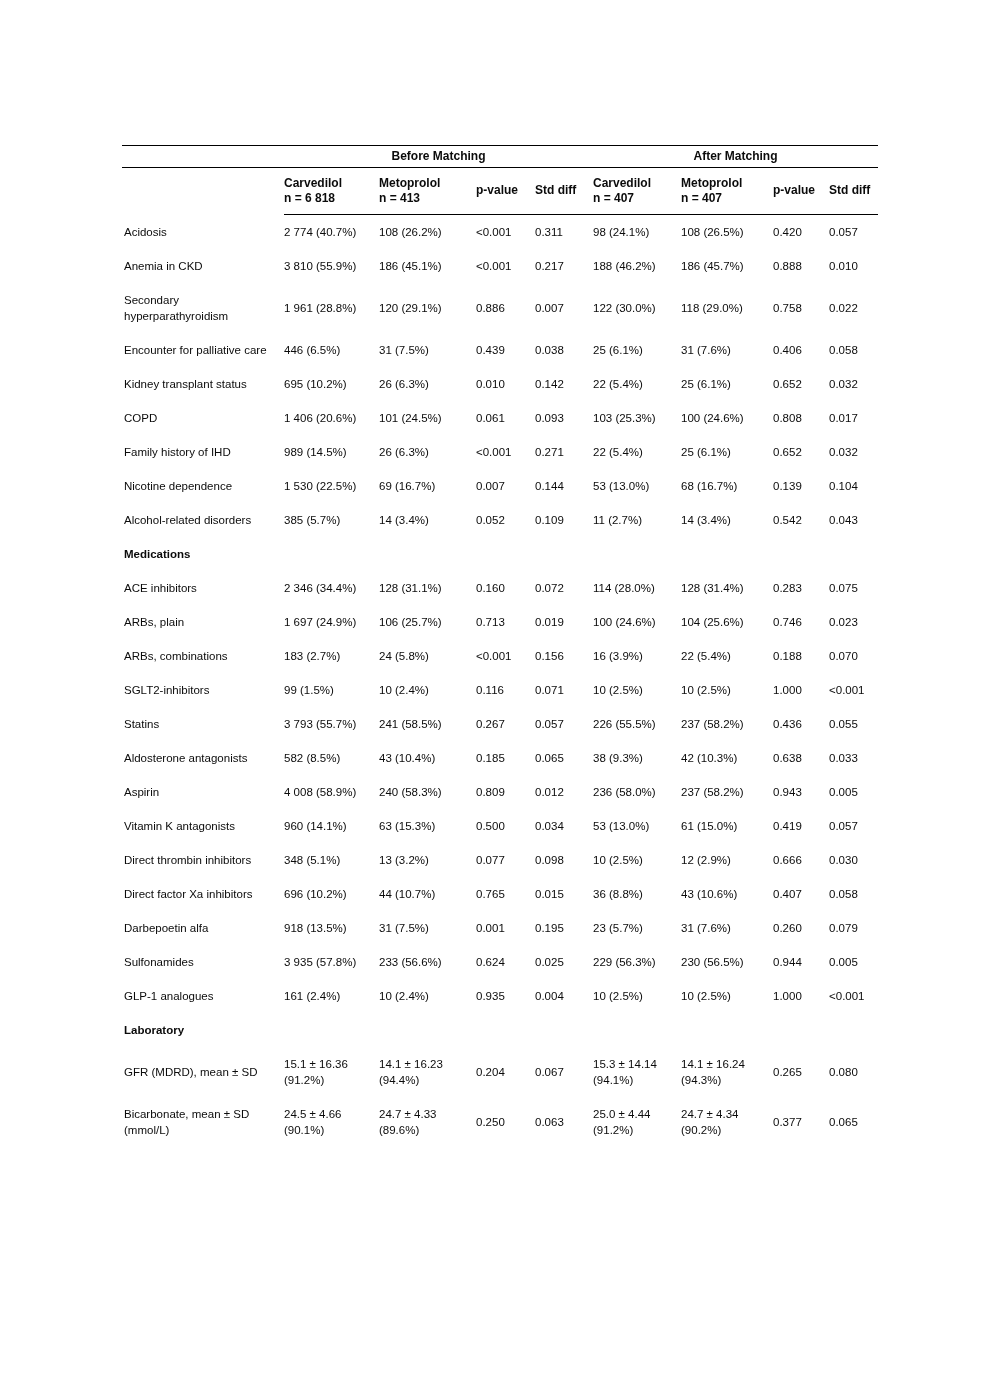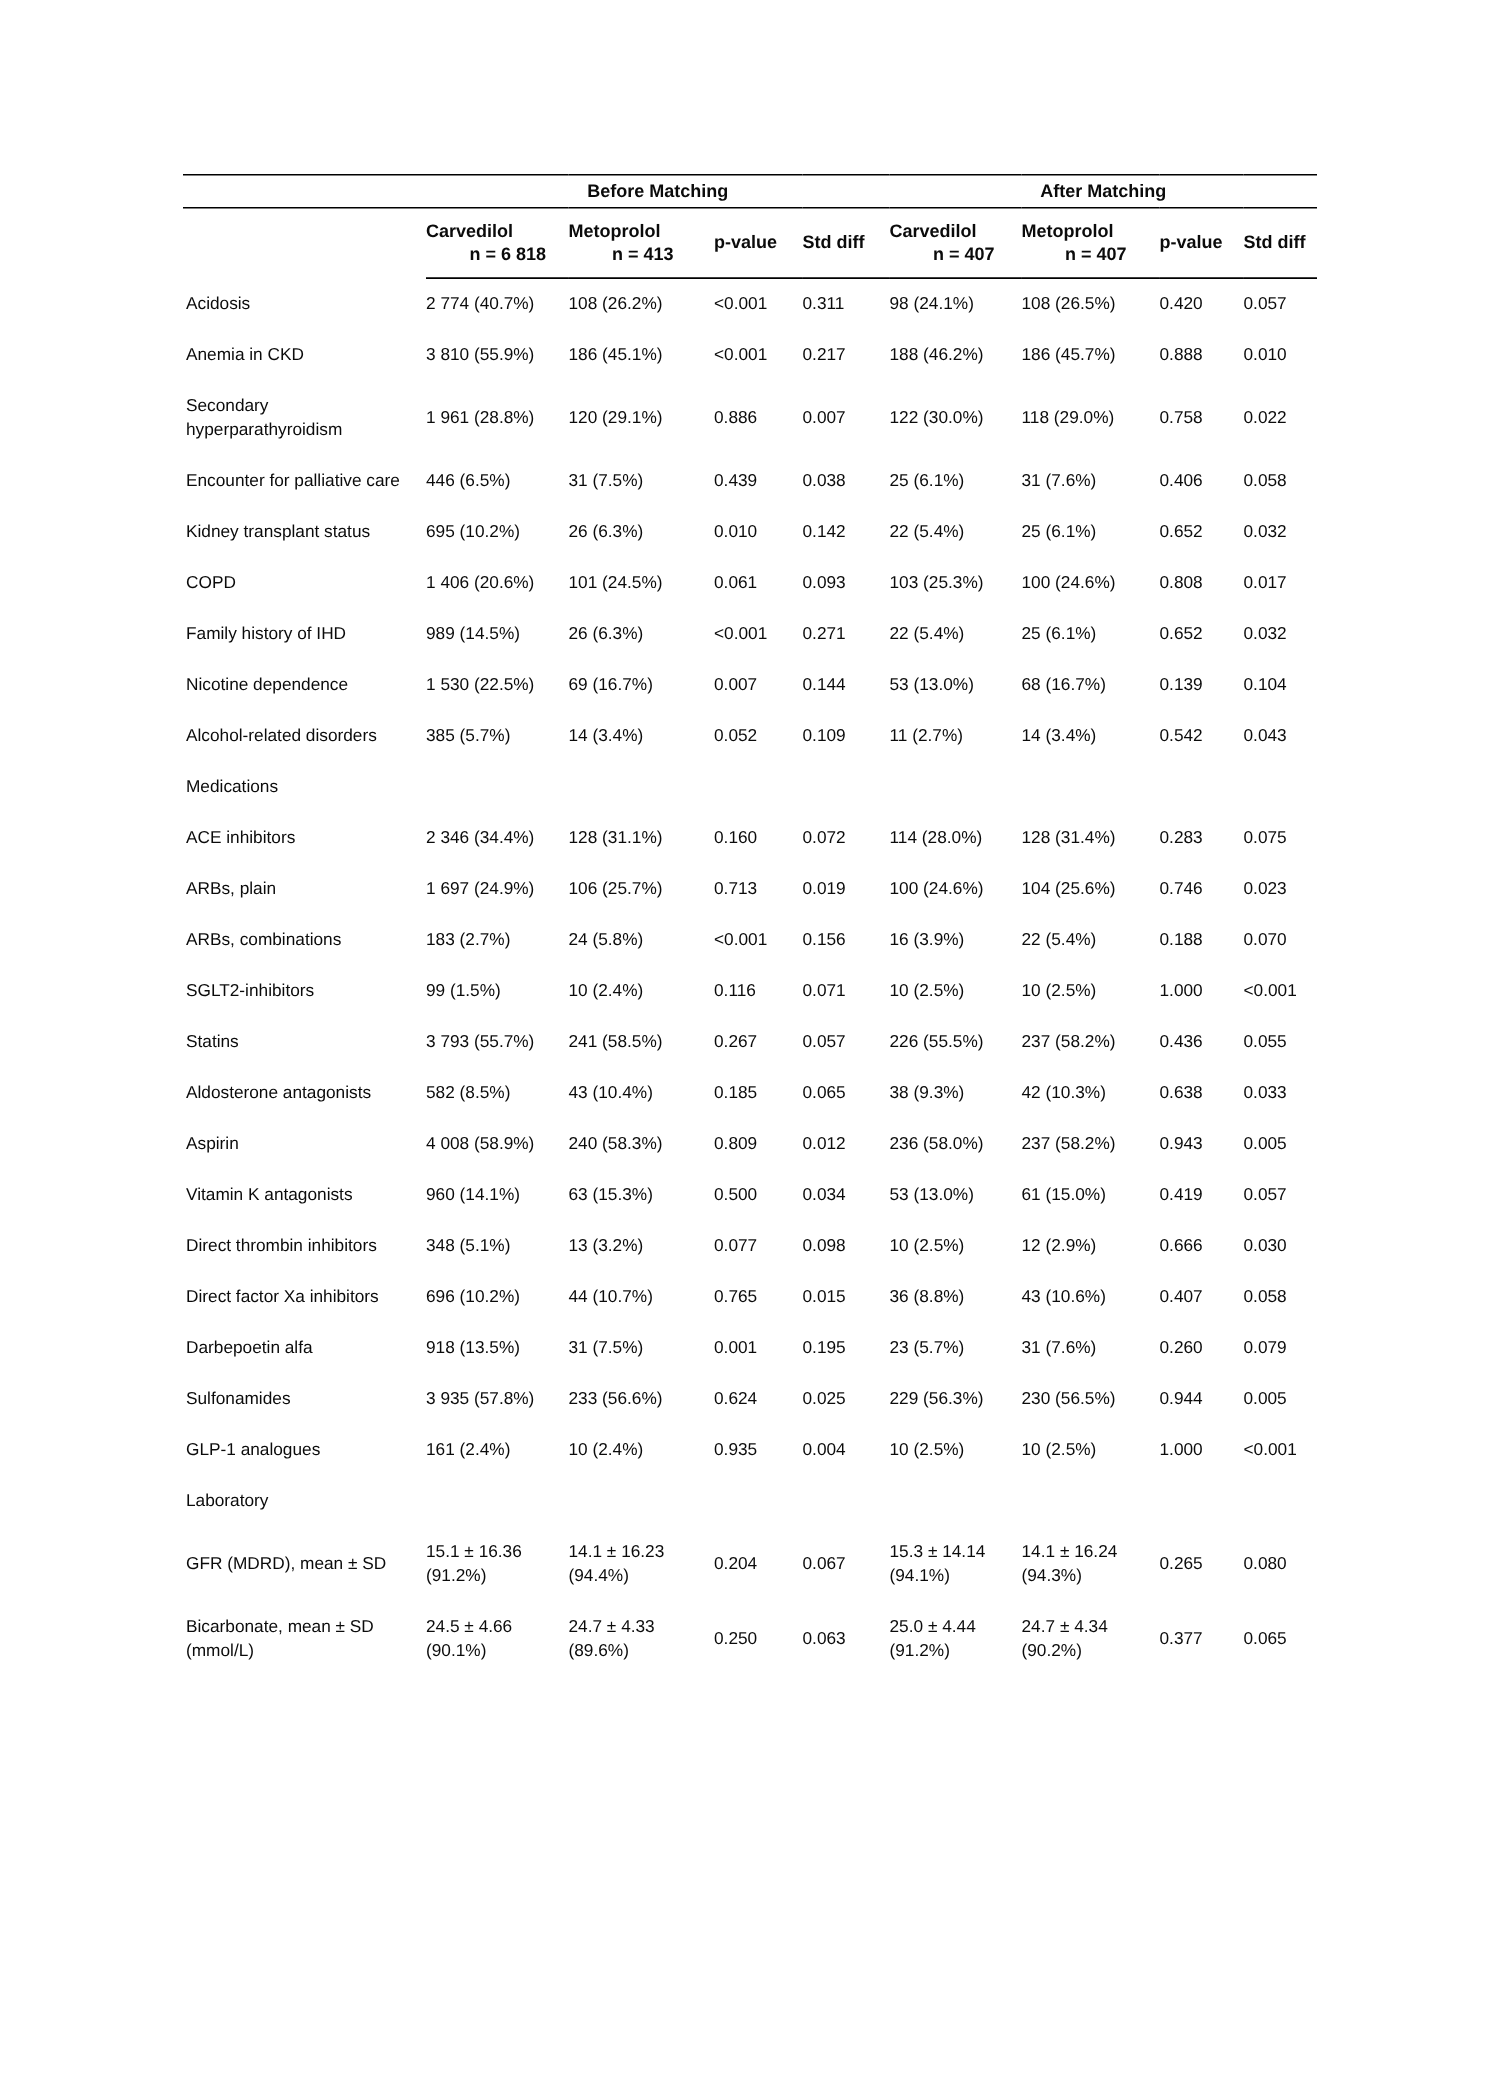--- a/index.html
+++ b/index.html
@@ -12,21 +12,21 @@
   .page {
     position: relative;
     width: 991px;
     height: 1396px;
     background: #ffffff;
     overflow: hidden;
   }
   table.baseline {
     position: absolute;
     left: 122px;
-    top: 116px;
+    top: 145px;
     width: 756px;
     border-collapse: collapse;
     table-layout: fixed;
     border-top: 1.5px solid #000;
     font-size: 11.5px;
   }
   table.baseline col.c-stub { width: 162px; }
   table.baseline col.c2 { width: 95px; }
   table.baseline col.c3 { width: 97px; }
   table.baseline col.c4 { width: 59px; }
@@ -67,24 +67,24 @@
   tbody td {
     padding: 9px 4px 9px 0;
     line-height: 16px;
     white-space: pre-line;
     vertical-align: middle;
   }
   tbody td.stub {
     padding-left: 2px;
   }
   tbody tr.section td {
-    font-weight: normal;
+    font-weight: bold;
     margin-left: 35px;
   }
-  .colhead-sub { font-weight: bold; margin-left: 29px; }
+  .colhead-sub { font-weight: bold; }
 </style>
 </head>
 <body>
 
 <div class="page">
   <table class="baseline">
     <colgroup>
       <col class="c-stub">
         <col class="c2">
         <col class="c3">

